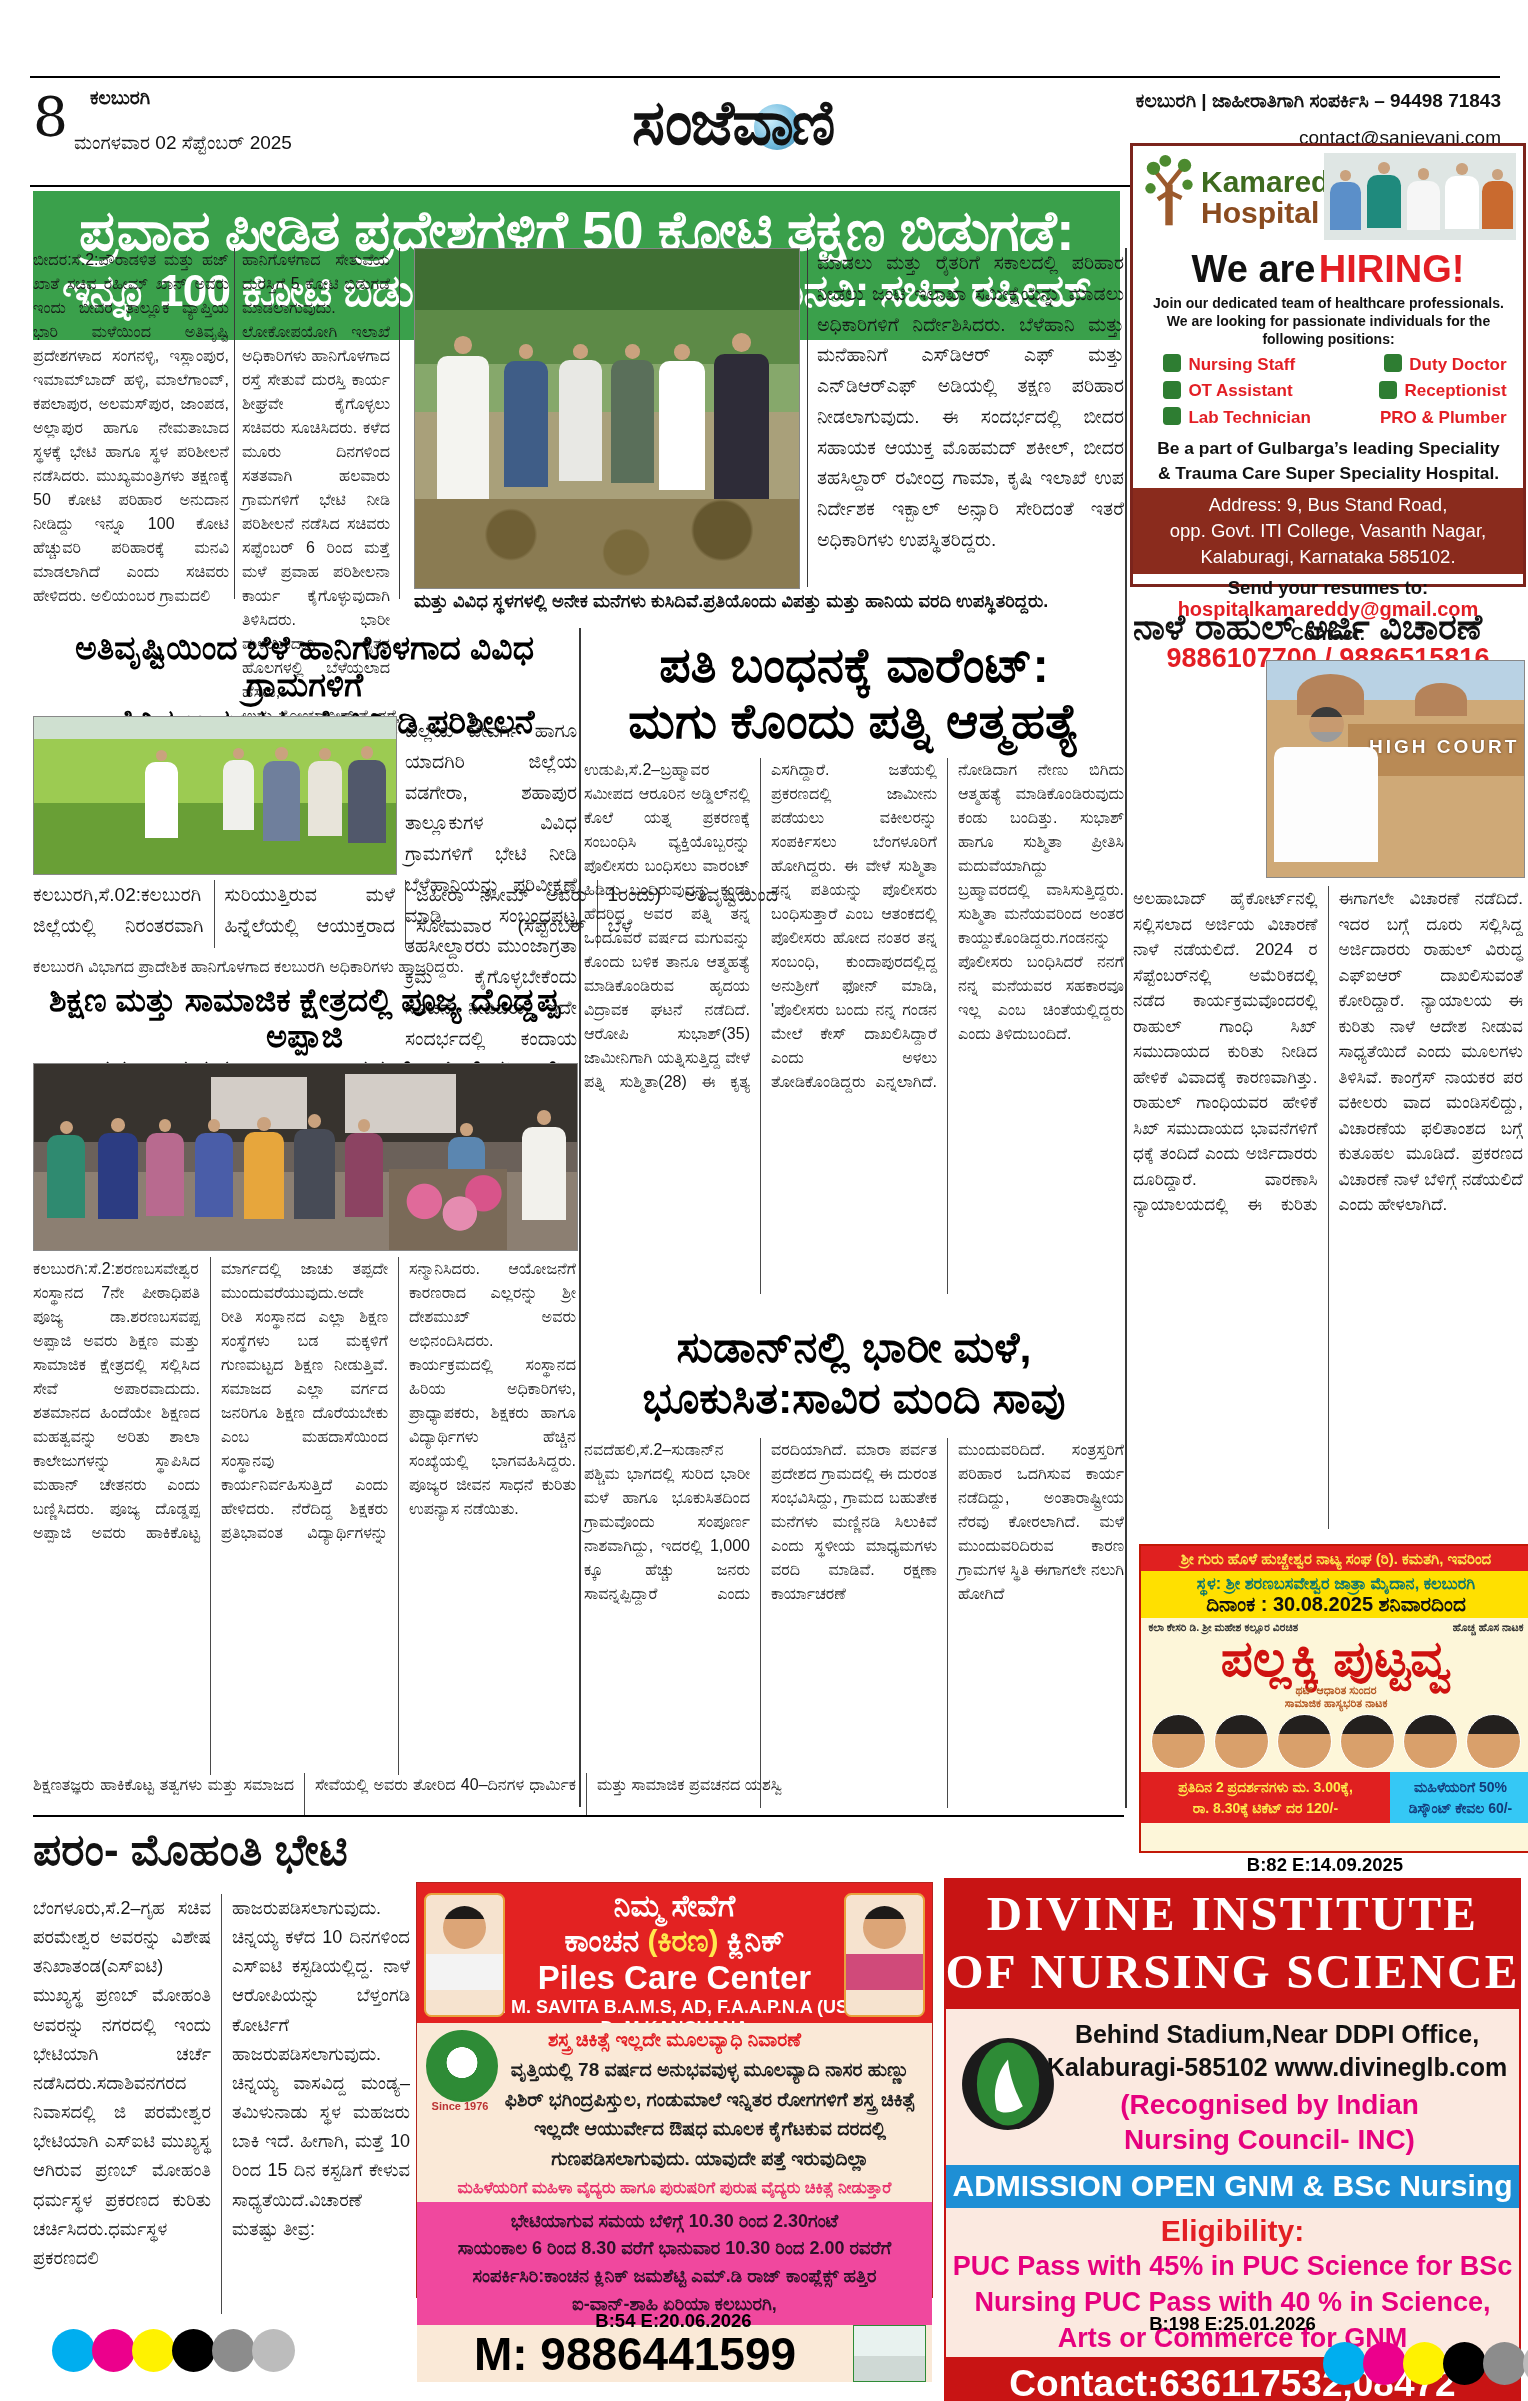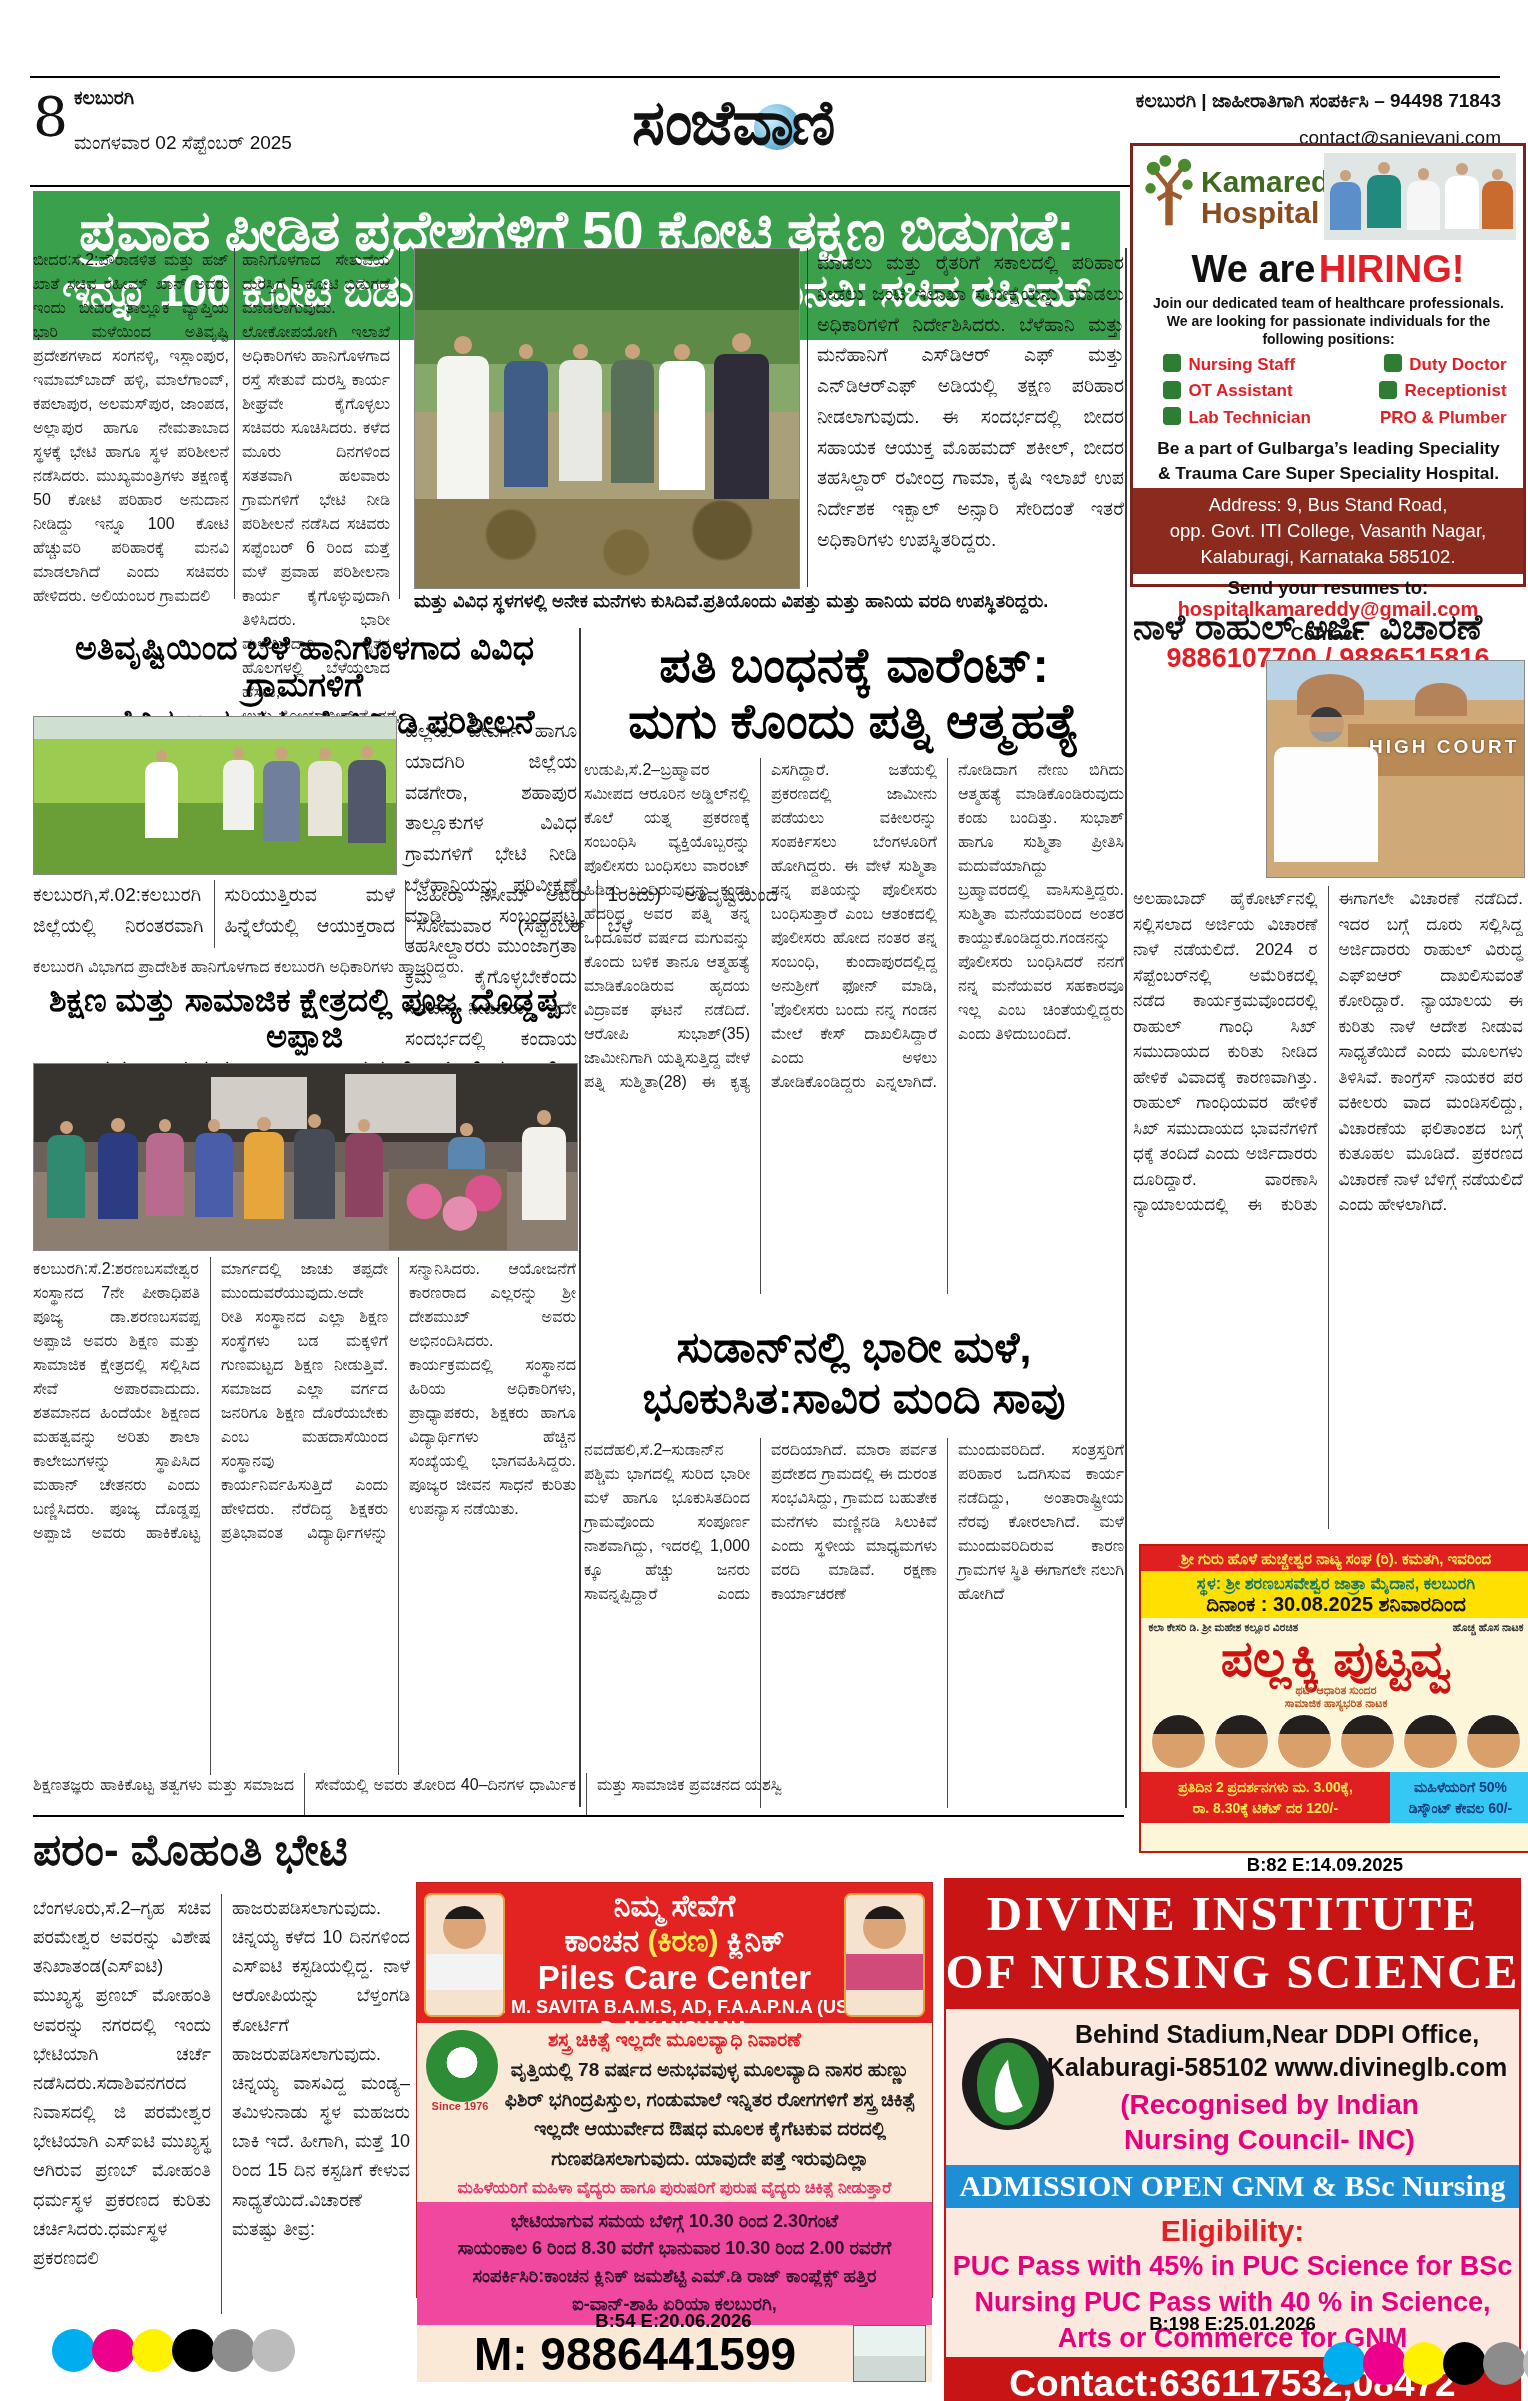--- a/index.html
+++ b/index.html
@@ -88,21 +88,21 @@
   .dots{display:flex;}
   .dot{width:43px;height:43px;border-radius:50%;margin-right:-3px;}
 </style>
 </head>
 <body>
 
 <div class="page">
 
   <div class="rule-h" style="left:30px;top:76px;width:1470px;height:2.2px;"></div>
   <div class="abs pageno" style="left:33px;top:90px;">8</div>
-  <div class="abs hdr-small" style="left:74px;top:87px;">ಕಲಬುರಗಿ</div>
+  <div class="abs hdr-small" style="left:90px;top:87px;">ಕಲಬುರಗಿ</div>
   <div class="abs hdr-small" style="left:74px;top:132px;font-weight:normal;">ಮಂಗಳವಾರ 02 ಸೆಪ್ಟೆಂಬರ್ 2025</div>
   <div class="abs globe" style="left:754px;top:104px;"></div>
   <div class="abs masthead" style="left:632px;top:87px;">ಸಂಜೆವಾಣಿ</div>
   <div class="abs hdr-small" style="left:1035px;top:90px;width:466px;text-align:right;">ಕಲಬುರಗಿ   |   ಜಾಹೀರಾತಿಗಾಗಿ ಸಂಪರ್ಕಿಸಿ – 94498 71843</div>
   <div class="abs hdr-small" style="left:1035px;top:127px;width:466px;text-align:right;font-weight:normal;">contact@sanjevani.com</div>
   <div class="rule-h" style="left:30px;top:185px;width:1470px;height:1.5px;"></div>
 
   <div class="abs banner" style="left:33px;top:191px;width:1087px;height:149px;">
     <div class="l1" style="padding-top:6px;">ಪ್ರವಾಹ ಪೀಡಿತ ಪ್ರದೇಶಗಳಿಗೆ 50 ಕೋಟಿ ತಕ್ಷಣ ಬಿಡುಗಡೆ:</div>
     <div class="l2">ಇನ್ನೂ 100 ಕೋಟಿ ಬಿಡುಗಡೆಗೆ ಮುಖ್ಯಮಂತ್ರಿಗಳಿಗೆ ಮನವಿ: ಸಚಿವ ರಹೀಮ್ ಖಾನ್</div>
@@ -429,21 +429,21 @@
         </svg>
       </div>
       <div class="div-addr" style="padding-left:89px;">
         <div>Behind Stadium,Near DDPI Office,</div>
         <div>Kalaburagi-585102 www.divineglb.com</div>
       </div>
       <div class="div-rec" style="padding:4.4px 0 7.4px 74px;">
         <div>(Recognised by Indian</div>
         <div>Nursing Council- INC)</div>
       </div>
-      <div class="div-adm" style="padding:4.4px 0;font-family:Liberation Serif, serif;">ADMISSION OPEN GNM &amp; BSc Nursing</div>
+      <div class="div-adm" style="padding:4.4px 0;">ADMISSION OPEN GNM &amp; BSc Nursing</div>
       <div class="div-eli-l" style="padding-top:6px;">Eligibility:</div>
       <div class="div-eli">
         <div>PUC Pass with 45% in PUC Science for BSc</div>
         <div>Nursing PUC Pass with 40 % in Science,</div>
         <div>Arts or Commerce for GNM</div>
       </div>
       <div class="div-con" style="padding:6px 0;">Contact:636117532,08472 263442</div>
     </div>
   </div>
   <div class="abs ref" style="left:944px;top:2313px;width:577px;">B:198 E:25.01.2026</div>

